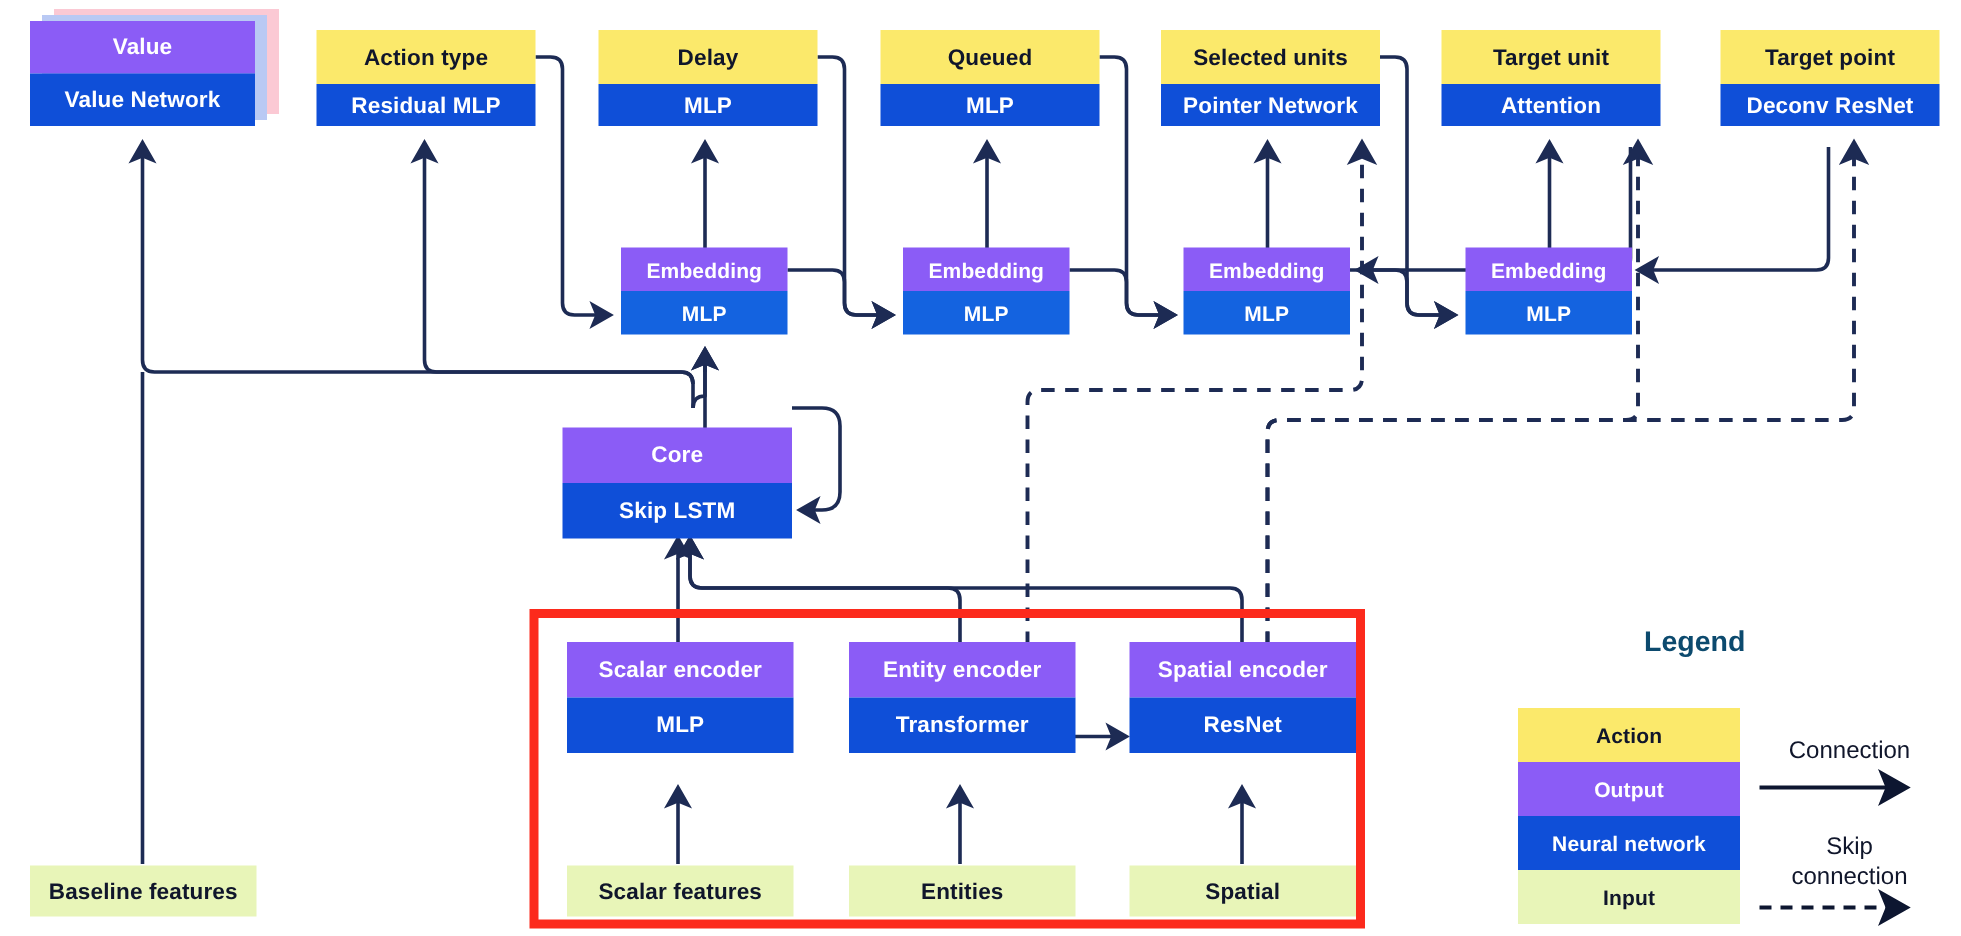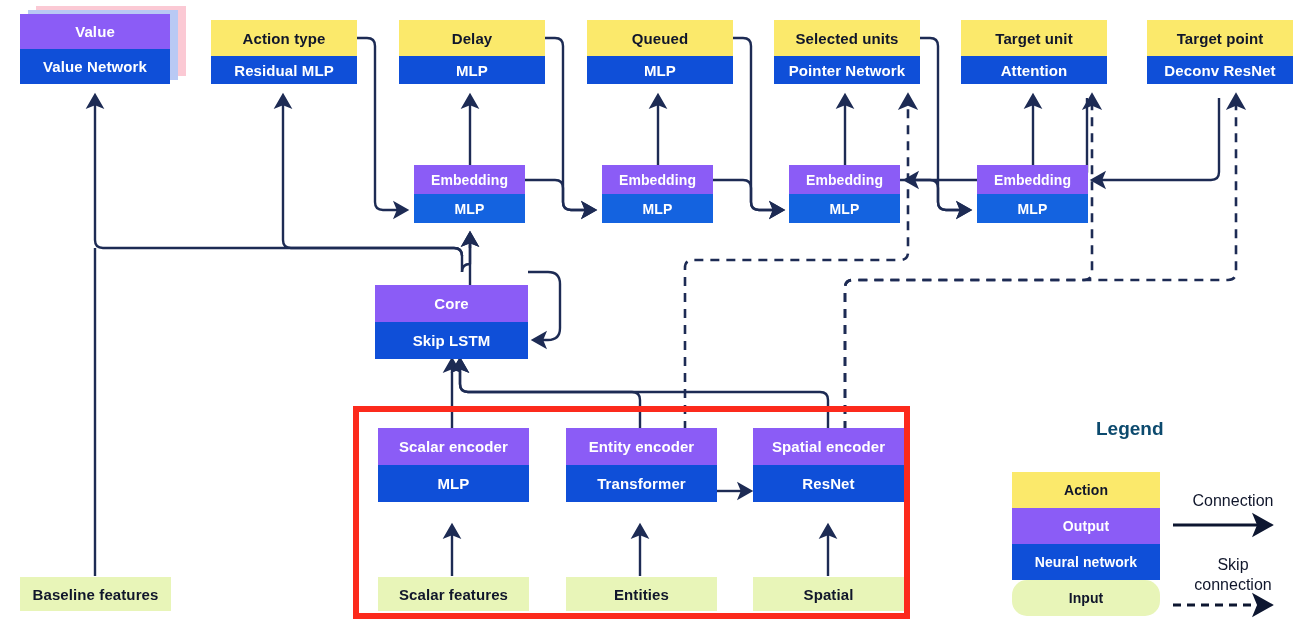--- a/index.html
+++ b/index.html
@@ -191,20 +191,20 @@
   <div class="seg input node" style="left:378px;top:577px;width:151px;height:34px;">Scalar features</div>
   <div class="seg input node" style="left:566px;top:577px;width:151px;height:34px;">Entities</div>
   <div class="seg input node" style="left:753px;top:577px;width:151px;height:34px;">Spatial</div>
 
   <div class="legend-title" style="left:1096px;top:418px;">Legend</div>
 
   <div class="legend-key" style="left:1012px;top:472px;width:148px;height:144px;">
     <div class="seg action" style="position:absolute;left:0;top:0;width:148px;height:36px;">Action</div>
     <div class="seg output" style="position:absolute;left:0;top:36px;width:148px;height:36px;">Output</div>
     <div class="seg nn" style="position:absolute;left:0;top:72px;width:148px;height:36px;">Neural network</div>
-    <div class="seg input" style="position:absolute;left:0;top:108px;width:148px;height:36px;border-radius:15px;">Input</div>
+    <div class="seg input" style="position:absolute;left:0;top:108px;width:148px;height:36px;">Input</div>
   </div>
 
   <div class="lg-label" style="left:1168px;top:492px;width:130px;">Connection</div>
   <div class="lg-label" style="left:1168px;top:556px;width:130px;">Skip</div>
   <div class="lg-label" style="left:1168px;top:576px;width:130px;">connection</div>
 
 </div>
 
 </body></html>

